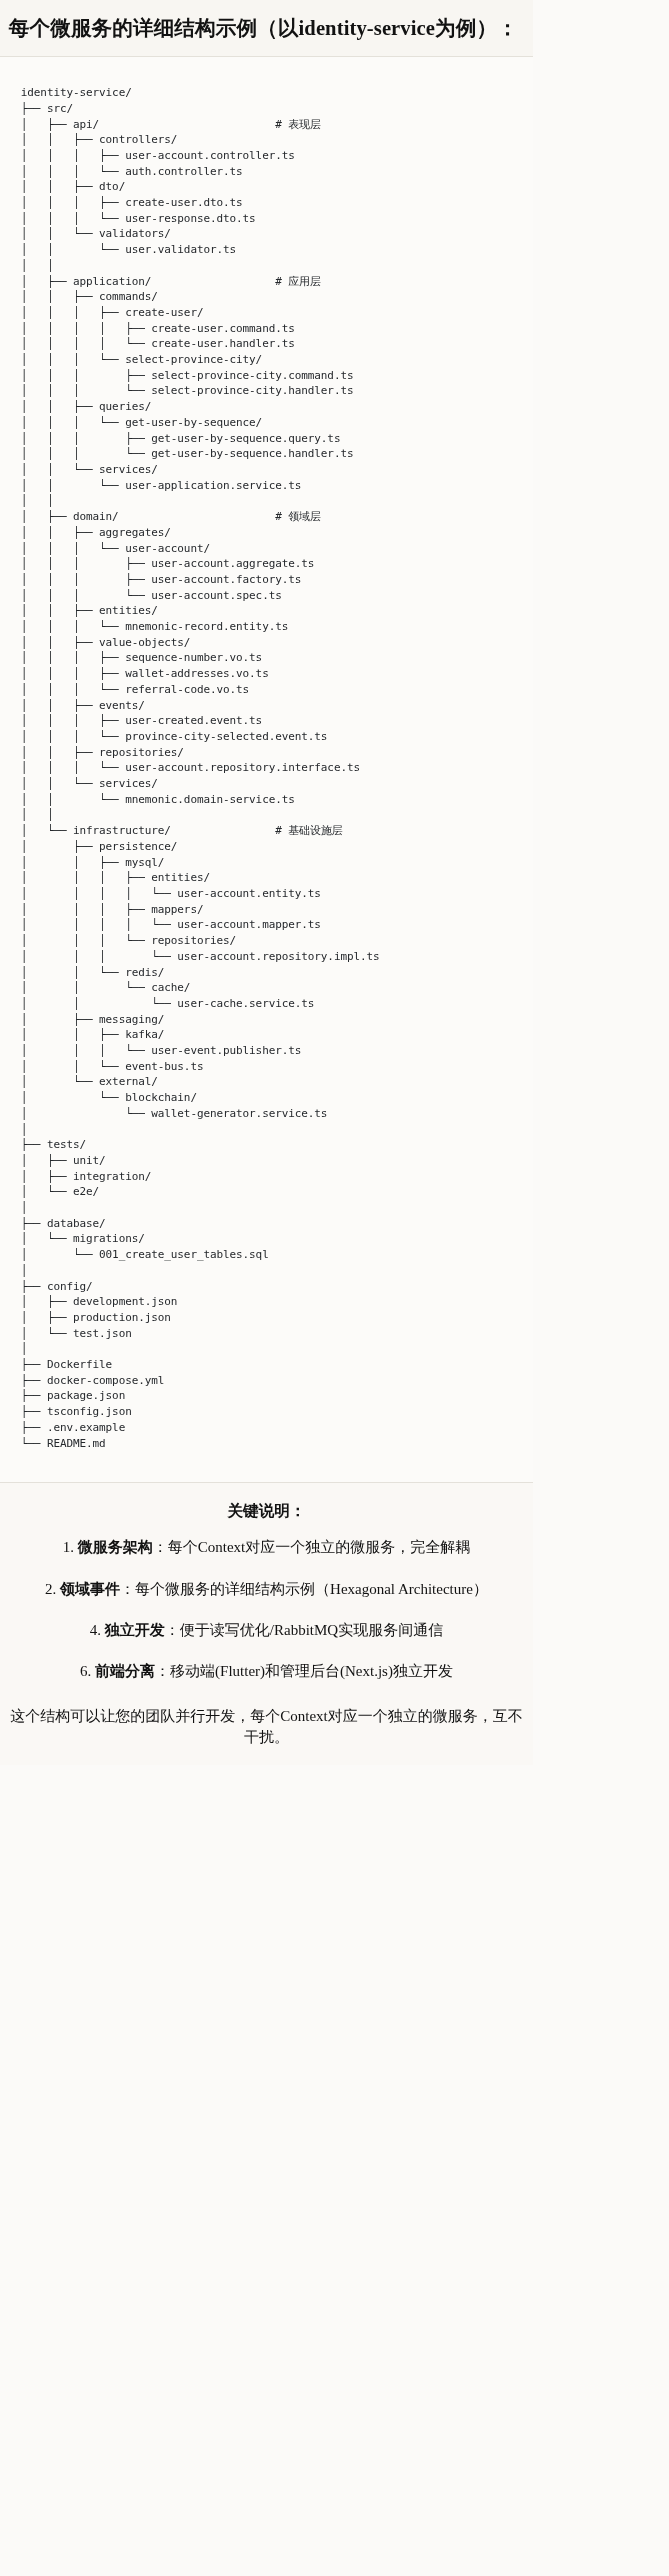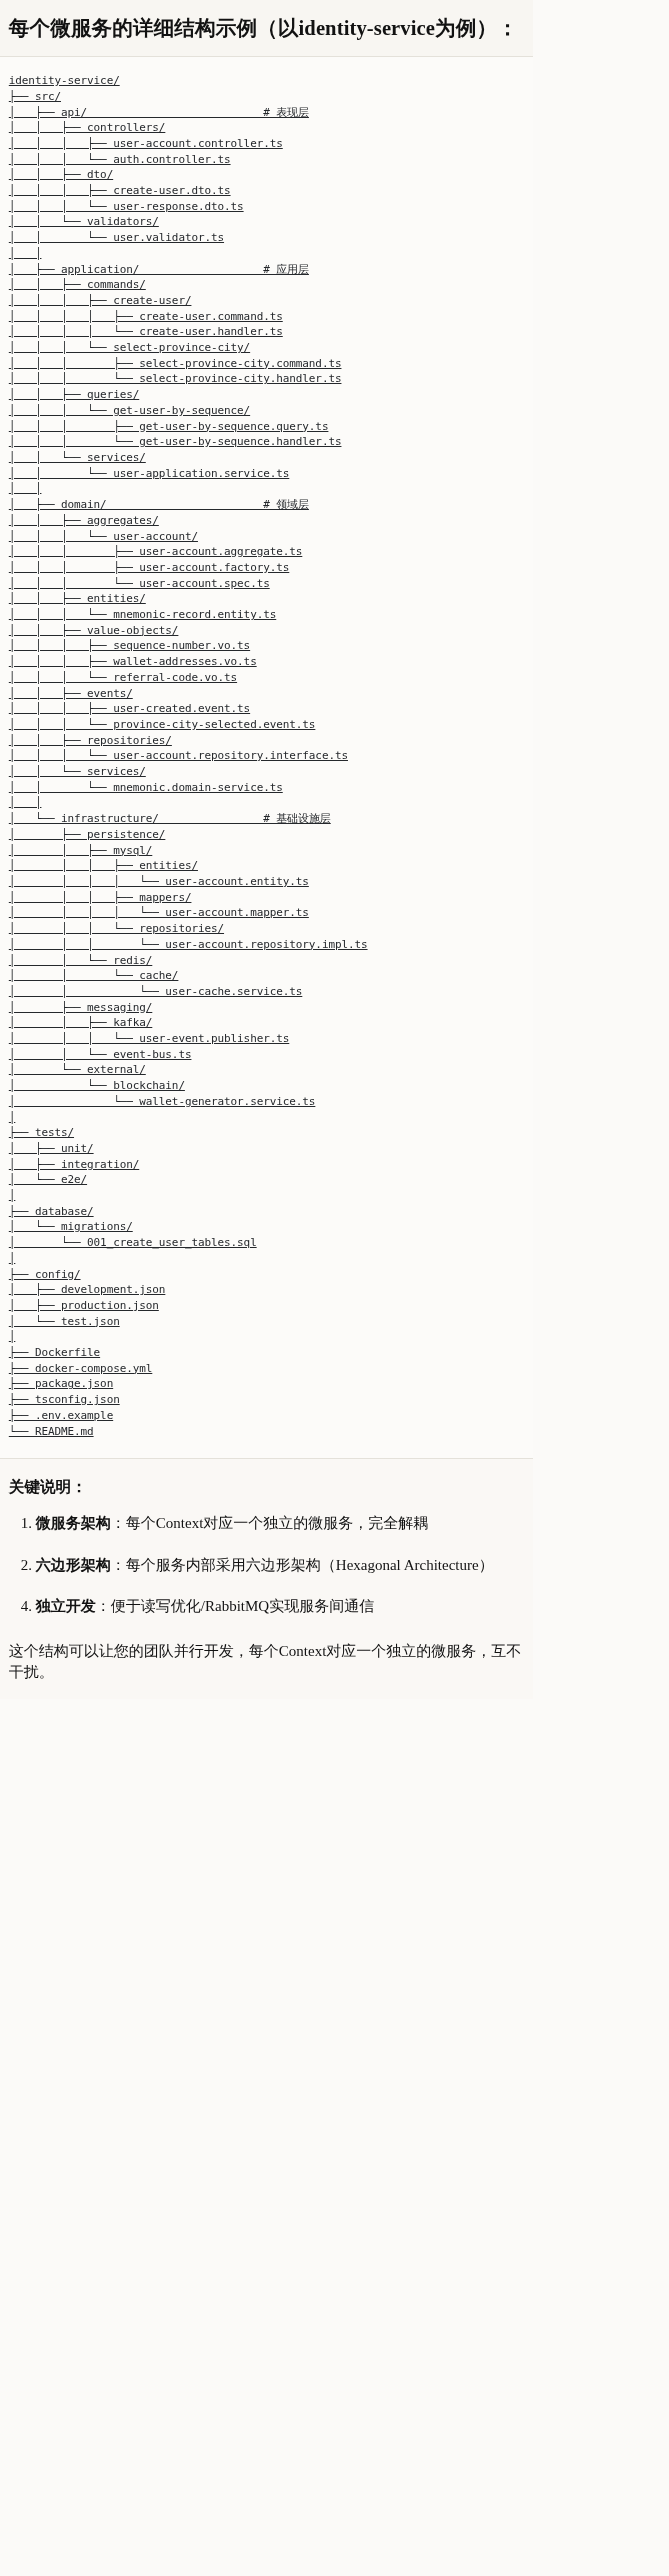--- a/index.html
+++ b/index.html
@@ -37,36 +37,36 @@
   }
 
   
   .code-block {
     background: #fcfbf9;
     padding: 16.3px 8.8px 19px 8.8px;
     box-sizing: border-box;
     border-bottom: 0.6px solid #e4e1da;
   }
   pre.tree {
-    margin: 0;
+    margin: 12px;
     font-family: "DejaVu Sans Mono", "Liberation Mono", monospace;
     font-size: 11px;
     line-height: 15.7px;
     color: #25282c;
     white-space: pre;
     tab-size: 4;
     letter-spacing: -0.1px;
-    text-decoration: underline;
   }
 
   
   .notes-block {
     background: #faf8f5;
     padding: 17.5px 8.8px 16.3px 8.8px;
     box-sizing: border-box;
+    text-align: center;
   }
   .notes-block h3 {
     margin: 0 0 16.3px 0;
     font-size: 15.6px;
     font-weight: bold;
     line-height: 1.3;
     color: #121212;
     font-family: "Liberation Serif", "DejaVu Serif", serif;
   }
   ol.notes {
@@ -202,24 +202,28 @@
 
   <section class="notes-block">
     <h3>关键说明：</h3>
     <ol class="notes">
       <li>
         <span class="num">1.</span>
         <span class="term">微服务架构</span><span class="sep">：</span><span class="desc">每个Context对应一个独立的微服务，完全解耦</span>
       </li>
       <li>
         <span class="num">2.</span>
-        <span class="term">六边形架构</span><span class="sep">：</span><span class="desc">每个服务内部采用六边形架构（Hexagonal Architecture）</span>
+        <span class="term">领域事件</span><span class="sep">：</span><span class="desc">每个微服务的详细结构示例（Hexagonal Architecture）</span>
       </li>
       <li>
         <span class="num">4.</span>
         <span class="term">独立开发</span><span class="sep">：</span><span class="desc">便于读写优化/RabbitMQ实现服务间通信</span>
+      </li>
+      <li>
+        <span class="num">6.</span>
+        <span class="term">前端分离</span><span class="sep">：</span><span class="desc">移动端(Flutter)和管理后台(Next.js)独立开发</span>
       </li>
     </ol>
     <p class="closing">这个结构可以让您的团队并行开发，每个Context对应一个独立的微服务，互不干扰。</p>
   </section>
 
 </div>
 
 
 </body></html>

